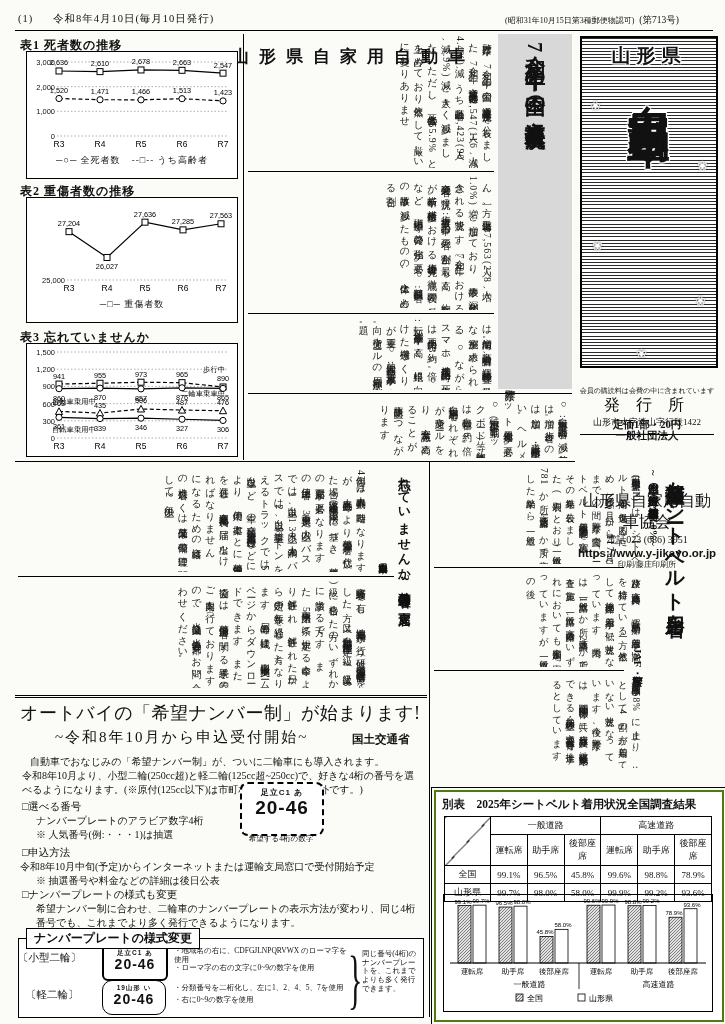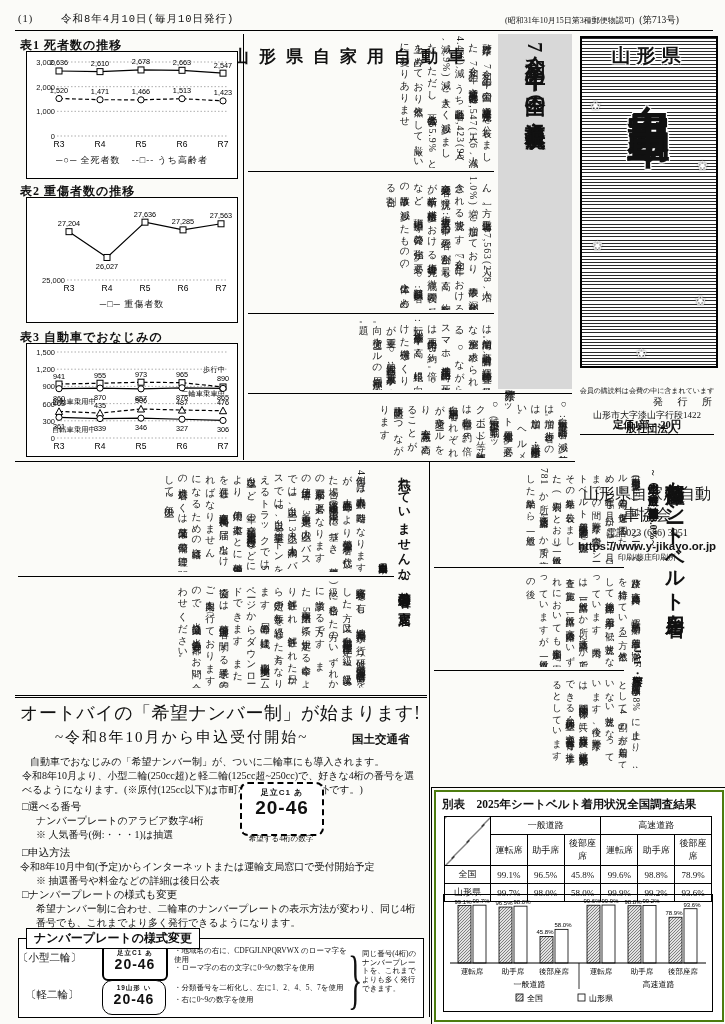--- a/index.html
+++ b/index.html
@@ -39,21 +39,21 @@
   .diag{
     background:linear-gradient(to bottom right,transparent 49.4%,#000 49.4%,#000 50.6%,transparent 50.6%);
   }
   svg text{font-family:"Liberation Sans","DejaVu Sans",sans-serif;}
 </style>
 </head>
 <body>
 
 <div class="abs" style="left:18px;top:12px;font-size:10.5px;letter-spacing:1px;">
   <span>(1)</span>
-  <span style="margin-left:24px;font-family:Liberation Mono, monospace;">令和8年4月10日(毎月10日発行)</span>
+  <span style="margin-left:16px;">令和8年4月10日(毎月10日発行)</span>
 </div>
 <div class="abs" style="left:232px;top:6px;font-size:17px;font-weight:bold;letter-spacing:10px;margin-top:39px;">山形県自家用自動車</div>
 <div class="abs" style="left:505px;top:14px;font-size:8px;">
   <span>(昭和31年10月15日第3種郵便物認可)</span>
   <span style="margin-left:3px;font-size:9.5px;">(第713号)</span>
 </div>
 <div class="hr" style="left:15px;top:30px;width:698px;border-top-width:1.5px;"></div>
 
 <div class="chart-title" style="left:20px;top:37px;">表1 死者数の推移</div>
 <div class="chartbox" style="left:26px;top:51px;width:210px;height:126px;">
@@ -123,21 +123,21 @@
         <text x="156" y="26.37741935483871" text-anchor="middle" font-size="7.3">27,285</text>
         <rect x="191" y="22.77935483870968" width="6" height="6" fill="#fff" stroke="#000"></rect>
         <text x="194" y="20.27935483870968" text-anchor="middle" font-size="7.3">27,563</text>
       </svg></div>
   <div class="legend">
     <span>─□─</span>
     <span>重傷者数</span>
   </div>
 </div>
 
-<div class="chart-title" style="left:20px;top:329px;">表3 自動車でおなじみの</div>
+<div class="chart-title" style="left:20px;top:329px;">表3 忘れていませんか</div>
 <div class="chartbox" style="left:26px;top:343px;width:210px;height:112px;">
   <div id="chart3"><svg width="206" height="108">
         <line x1="30" x2="201" y1="8" y2="8" stroke="#777" stroke-width="0.6" stroke-dasharray="1.5,2"></line>
         <text x="28" y="11" text-anchor="end" font-size="7.5" fill="#111">1,500</text>
         <line x1="30" x2="201" y1="25.199999999999996" y2="25.199999999999996" stroke="#777" stroke-width="0.6" stroke-dasharray="1.5,2"></line>
         <text x="28" y="28.199999999999996" text-anchor="end" font-size="7.5" fill="#111">1,200</text>
         <line x1="30" x2="201" y1="42.4" y2="42.4" stroke="#777" stroke-width="0.6" stroke-dasharray="1.5,2"></line>
         <text x="28" y="45.4" text-anchor="end" font-size="7.5" fill="#111">900</text>
         <line x1="30" x2="201" y1="59.6" y2="59.6" stroke="#777" stroke-width="0.6" stroke-dasharray="1.5,2"></line>
         <text x="28" y="62.6" text-anchor="end" font-size="7.5" fill="#111">600</text>
@@ -221,21 +221,21 @@
   <div class="vt halo" style="position:absolute;top:33px;left:50%;transform:translateX(-50%);font-size:43px;font-weight:bold;line-height:1;letter-spacing:4px;">自家用自動車</div>
   <span class="flower" style="left:8px;top:60px;">❀</span>
   <span class="flower" style="right:8px;top:120px;">❀</span>
   <span class="flower" style="left:10px;top:200px;">❀</span>
   <span class="flower" style="right:10px;top:255px;">❀</span>
   <span class="flower" style="left:54px;bottom:4px;">❀</span>
 </div>
 <div class="abs" style="left:580px;top:370px;width:134px;text-align:center;font-size:10.5px;font-weight:bold;border-bottom:1px solid #000;padding-bottom:2px;margin-top:48px;">定価1部・20円</div>
 <div class="abs" style="left:578px;top:386px;width:138px;text-align:center;font-size:7px;">会員の購読料は会費の中に含まれています</div>
 <div class="abs" style="left:576px;top:395px;width:142px;text-align:center;">
-  <div style="font-size:10px;letter-spacing:6px;text-align:right;">発 行 所</div>
+  <div style="font-size:16px;letter-spacing:6px;">発 行 所</div>
   <div style="font-size:9px;">山形市大字漆山字行段1422</div>
   <div style="font-size:10.5px;font-weight:bold;">一般社団法人</div>
   <div style="font-size:16px;font-weight:normal;margin-top:48px;">山形県自家用自動車協会</div>
   <div style="font-size:10px;">電話023 (686) 3951</div>
   <div style="font-size:11.5px;font-weight:bold;font-family:'Liberation Sans','DejaVu Sans',sans-serif;">https://www.y-jikayo.or.jp</div>
   <div style="font-size:8px;">印刷/藤庄印刷所</div>
 </div>
 
 <div class="hr" style="left:15px;top:461px;width:560px;border-top-width:1.5px;"></div>
 <div class="vr" style="left:429px;top:461px;height:556px;"></div>

